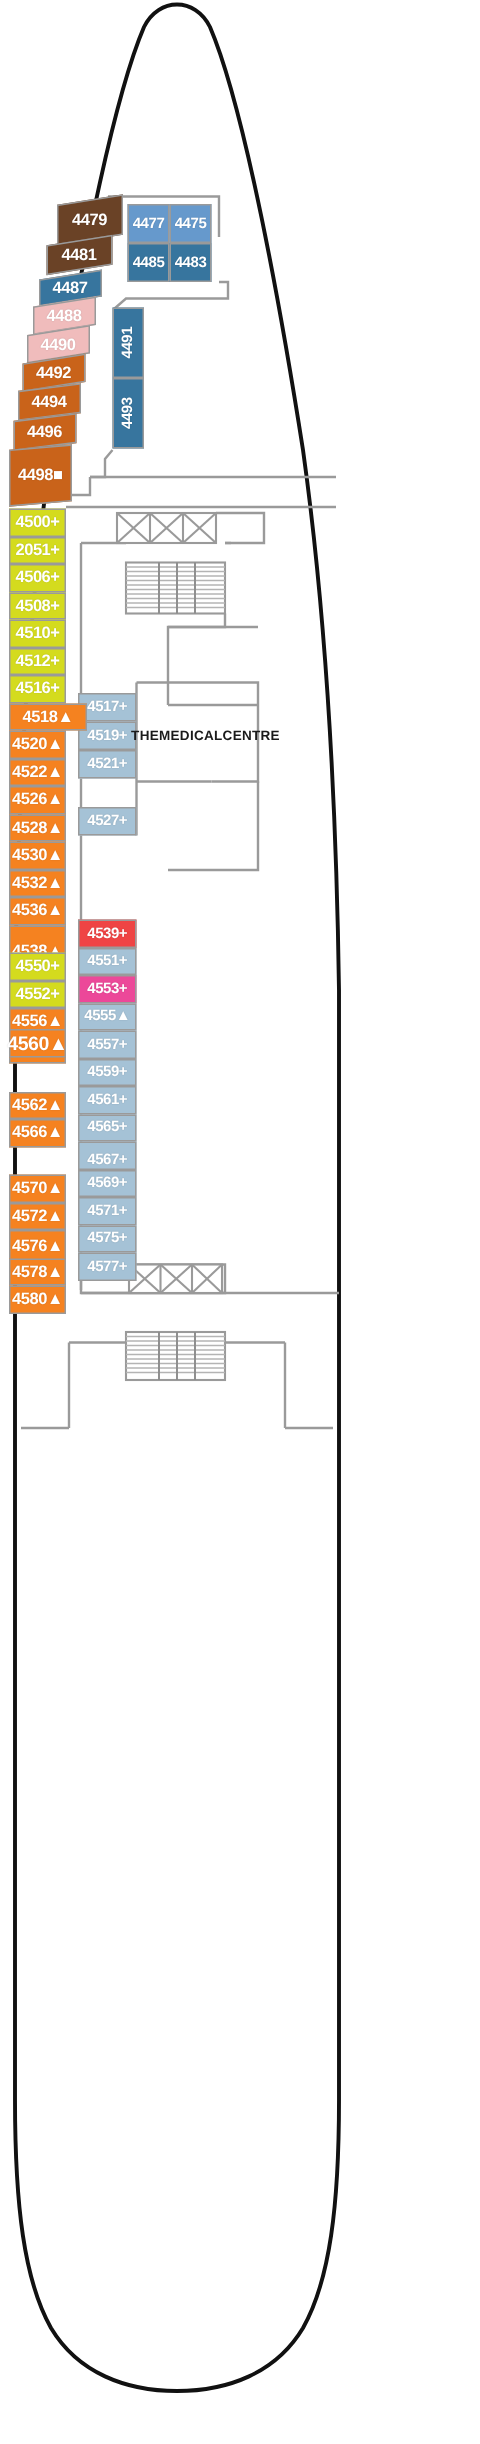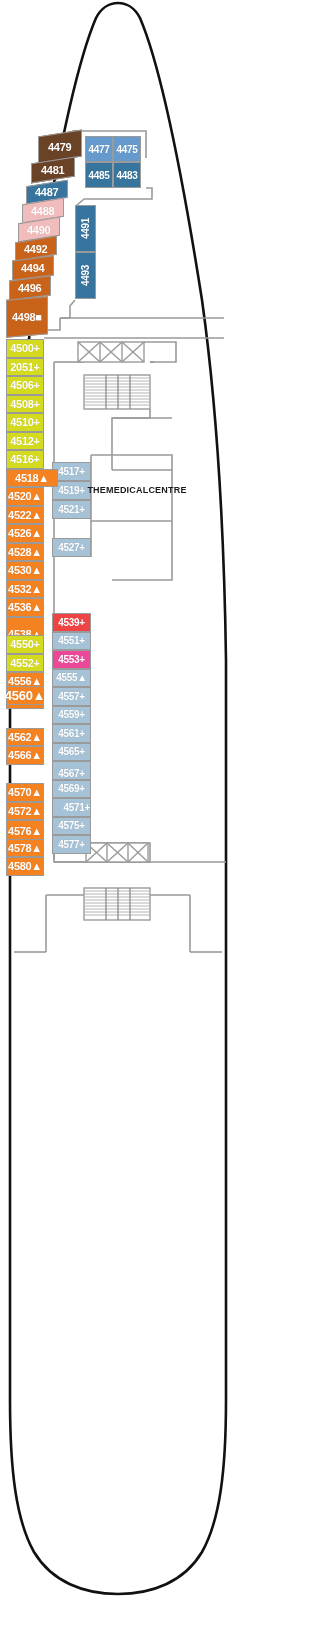--- a/index.html
+++ b/index.html
@@ -340,21 +340,21 @@
       </div>
       <div class="cabin" style="left: 52px; top: 742.5px; width: 39px; height: 18.5px; font-size: 10px; background: rgb(165, 194, 214);">
         <span>4565+</span>
       </div>
       <div class="cabin" style="left: 52px; top: 761px; width: 39px; height: 18.5px; font-size: 10px; background: rgb(165, 194, 214); align-items: flex-end;">
         <span>4567+</span>
       </div>
       <div class="cabin" style="left: 52px; top: 779.5px; width: 39px; height: 18.5px; font-size: 10px; background: rgb(165, 194, 214);">
         <span>4569+</span>
       </div>
-      <div class="cabin" style="left: 52px; top: 798px; width: 39px; height: 18.5px; font-size: 10px; background: rgb(165, 194, 214); justify-content: flex-end;">
+      <div class="cabin" style="left: 52px; top: 798px; width: 39px; height: 18.5px; font-size: 10px; background: rgb(165, 194, 214);">
         <span>4571+</span>
       </div>
       <div class="cabin" style="left: 52px; top: 816.5px; width: 39px; height: 18.5px; font-size: 10px; background: rgb(165, 194, 214);">
         <span>4575+</span>
       </div>
       <div class="cabin" style="left: 52px; top: 835px; width: 39px; height: 18.5px; font-size: 10px; background: rgb(165, 194, 214);">
         <span>4577+</span>
       </div>
     </div>
   <div id="facility-layer">

